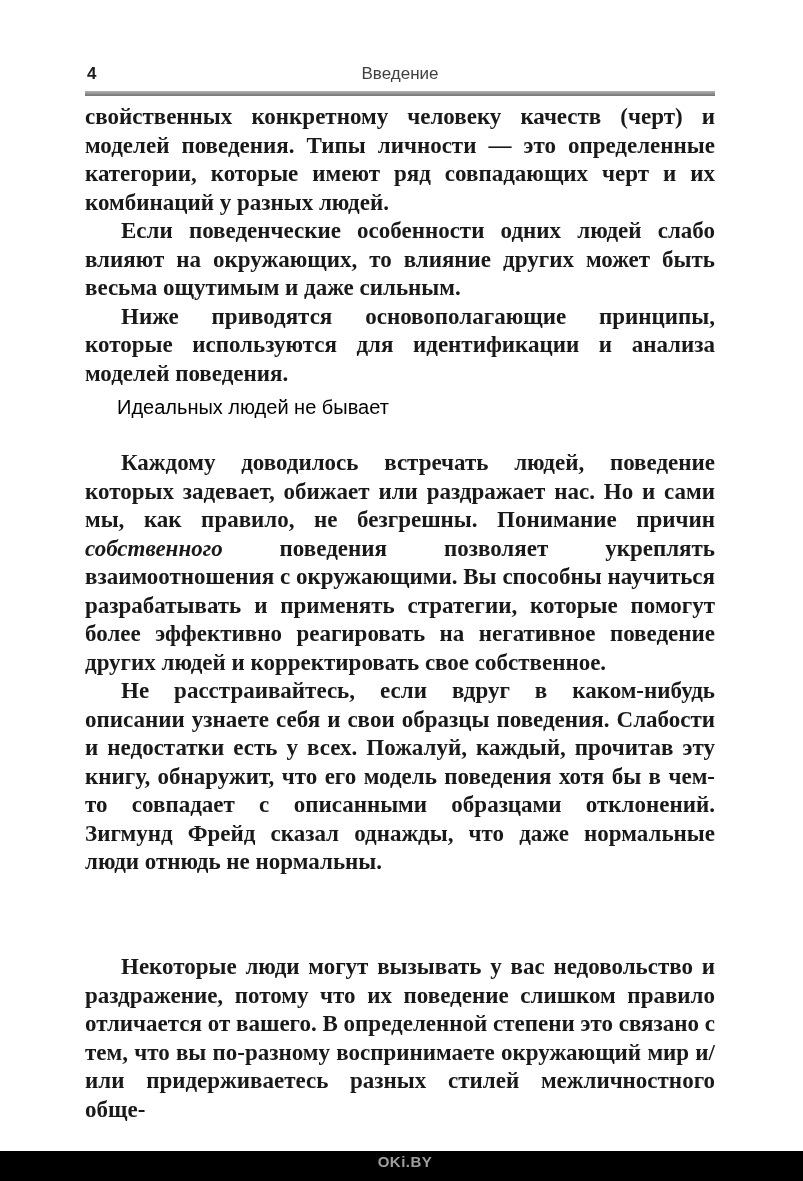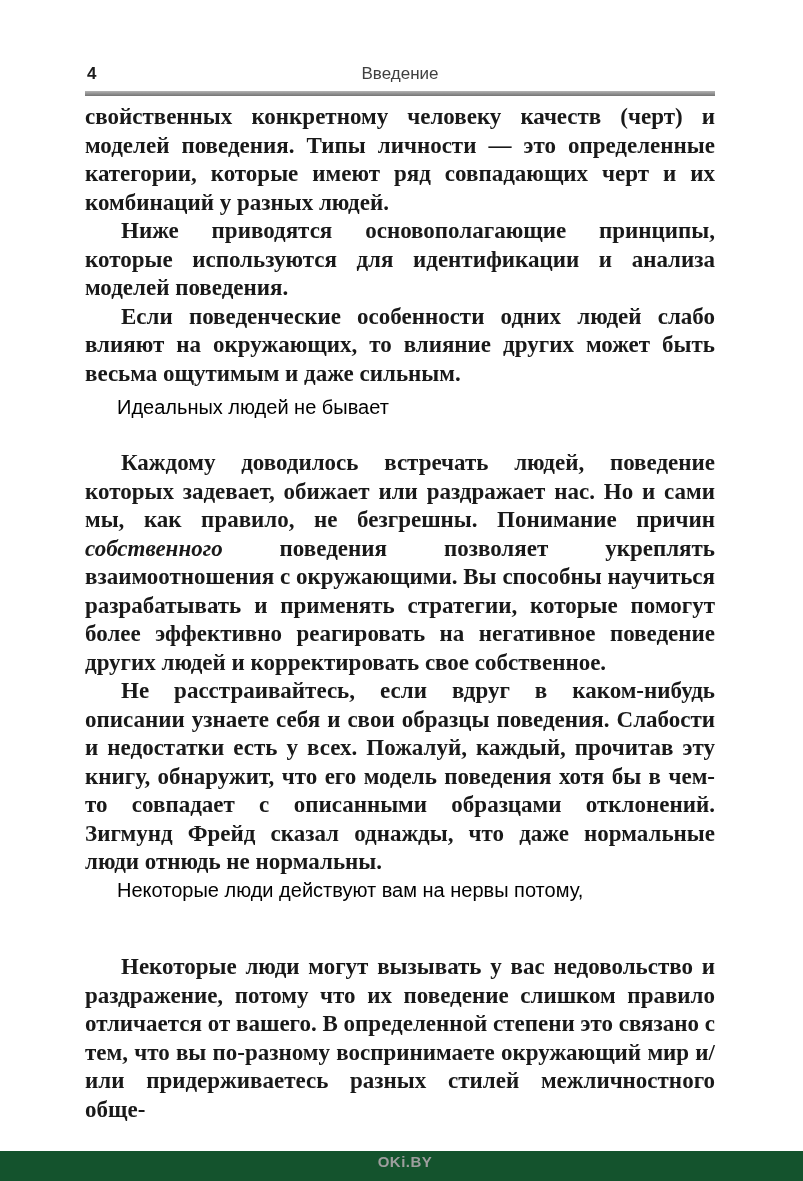--- a/index.html
+++ b/index.html
@@ -66,21 +66,21 @@
     font-weight: 400;
     line-height: 30px;
     color: #000000;
   }
   .heading1 { top: 392px; }
   .heading2 { top: 875px; }
   .heading .hline { display: block; }
   .wm-bar {
     position: absolute;
     left: 0; right: 0; top: 1151px; bottom: 0;
-    background: #14532d;
+    background: #000000;
     text-align: center;
     padding-left: 7px;
   }
   .wm {
     display: inline-block;
     margin-top: 2px;
     font-family: "Liberation Sans", "DejaVu Sans", sans-serif;
     font-size: 15px;
     font-weight: bold;
     letter-spacing: 0.5px;
@@ -94,33 +94,32 @@
 
   <header class="running-head">
     <span class="page-num">4</span>
     <span class="run-title">Введение</span>
   </header>
 
   <div class="rule"></div>
 
   <section class="block block1">
     <p class="para noindent">свойственных конкретному человеку качеств (черт) и моделей поведения. Типы личности — это определенные категории, которые имеют ряд совпадающих черт и их комбинаций у разных людей.</p>
+    <p class="para">Если поведенческие особенности одних людей слабо влияют на окружающих, то влияние других может быть весьма ощутимым и даже сильным.</p>
     <p class="para">Ниже приводятся основополагающие принципы, которые используются для идентификации и анализа моделей поведения.</p>
-    <p class="para">Если поведенческие особенности одних людей слабо влияют на окружающих, то влияние других может быть весьма ощутимым и даже сильным.</p>
   </section>
 
   <h2 class="heading heading1">Идеальных людей не бывает</h2>
 
   <section class="block block2">
     <p class="para"><span>Каждому доводилось встречать людей, поведение которых задевает, обижает или раздражает нас. Но и сами мы, как правило, не безгрешны. Понимание причин </span><em>собственного</em><span> поведения позволяет укреплять взаимоотношения с окружающими. Вы способны научиться разрабатывать и применять стратегии, которые помогут более эффективно реагировать на негативное поведение других людей и корректировать свое собственное.</span></p>
     <p class="para">Не расстраивайтесь, если вдруг в каком-нибудь описании узнаете себя и свои образцы поведения. Слабости и недостатки есть у всех. Пожалуй, каждый, прочитав эту книгу, обнаружит, что его модель поведения хотя бы в чем-то совпадает с описанными образцами отклонений. Зигмунд Фрейд сказал однажды, что даже нормальные люди отнюдь не нормальны.</p>
   </section>
 
   <h2 class="heading heading2">
-    <span class="hline">Некоторые люди действуют вам на нервы потому,</span>
   </h2>
 
   <section class="block block3">
     <p class="para">Некоторые люди могут вызывать у вас недовольство и раздражение, потому что их поведение слишком правило отличается от вашего. В определенной степени это связано с тем, что вы по-разному воспринимаете окружающий мир и/или придерживаетесь разных стилей межличностного обще-</p>
   </section>
 
   <footer class="wm-bar">
     <span class="wm">OKi.BY</span>
   </footer>
 

